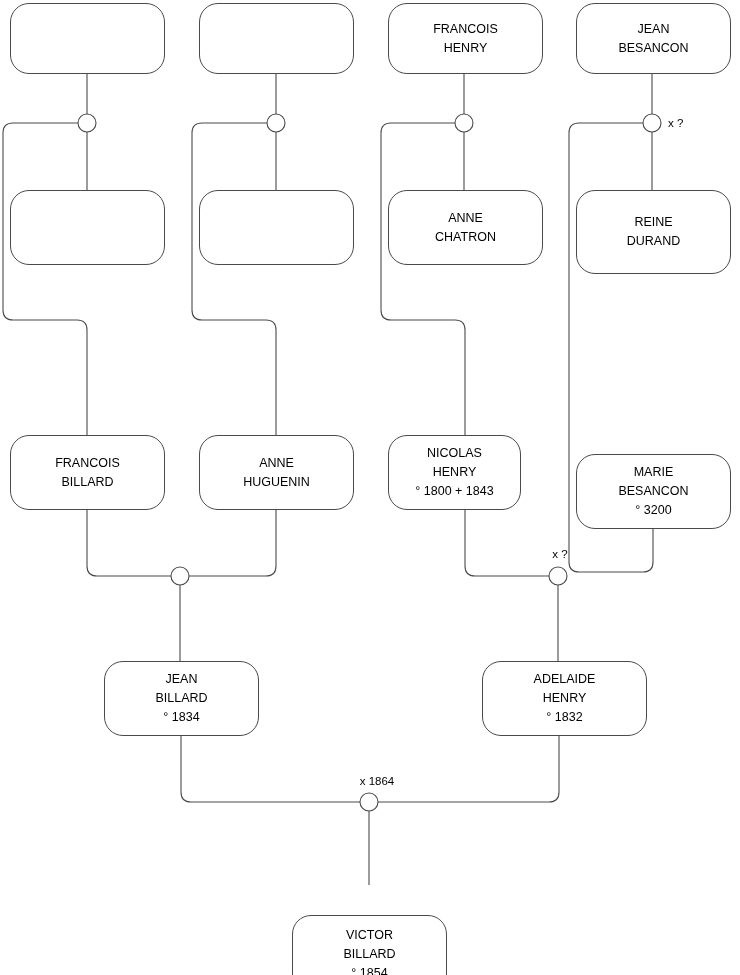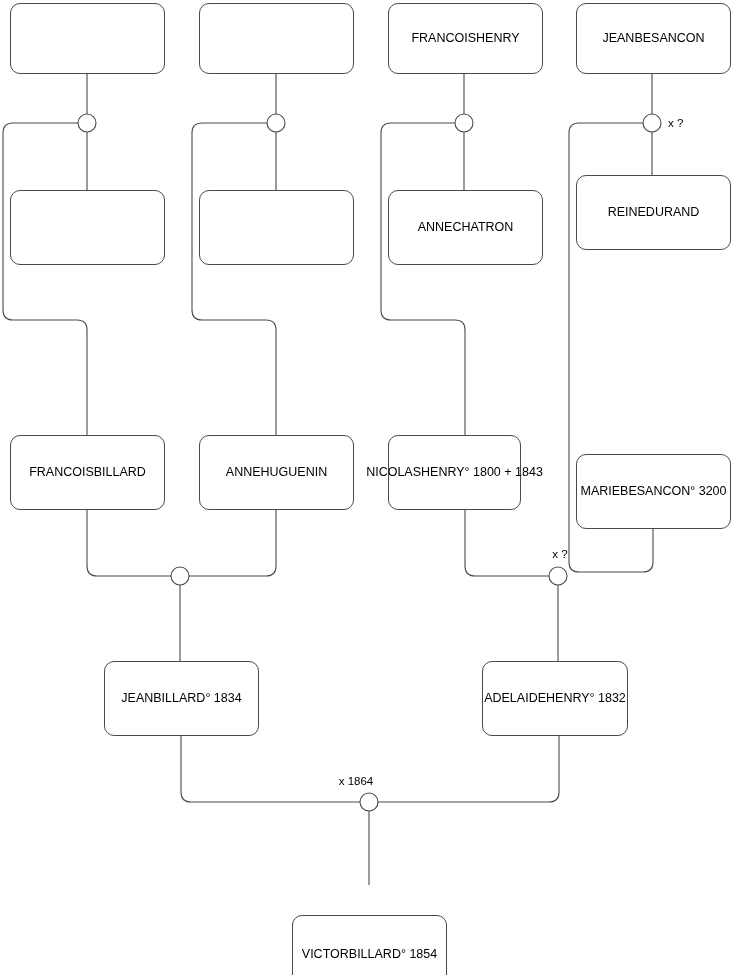--- a/index.html
+++ b/index.html
@@ -24,23 +24,23 @@
     left: 0;
     top: 0;
     width: 740px;
     height: 975px;
   }
   .person-box {
     position: absolute;
     box-sizing: border-box;
     background: #ffffff;
     border: 1px solid #4a4a4a;
-    border-radius: 10px;
+    border-radius: 19px;
     display: flex;
-    flex-direction: row;
+    flex-direction: column;
     align-items: center;
     justify-content: center;
     text-align: left;
     font-size: 12.5px;
     line-height: 19px;
     color: #000000;
     z-index: 3;
   }
   .person-box .line {
     display: block;
@@ -113,21 +113,21 @@
       <div class="person-box" style="left: 576px; top: 3px; width: 155px; height: 71px; border-color: rgb(74, 74, 74);">
         <span class="line">JEAN</span>
         <span class="line">BESANCON</span>
       </div>
       <div class="person-box" style="left: 10px; top: 190px; width: 155px; height: 75px; border-color: rgb(74, 74, 74);"></div>
       <div class="person-box" style="left: 199px; top: 190px; width: 155px; height: 75px; border-color: rgb(74, 74, 74);"></div>
       <div class="person-box" style="left: 388px; top: 190px; width: 155px; height: 75px; border-color: rgb(74, 74, 74);">
         <span class="line">ANNE</span>
         <span class="line">CHATRON</span>
       </div>
-      <div class="person-box" style="left: 576px; top: 175px; width: 155px; height: 75px; border-color: rgb(74, 74, 74);">
+      <div class="person-box" style="left: 576px; top: 190px; width: 155px; height: 84px; border-color: rgb(74, 74, 74);">
         <span class="line">REINE</span>
         <span class="line">DURAND</span>
       </div>
       <div class="person-box" style="left: 10px; top: 435px; width: 155px; height: 75px; border-color: rgb(74, 74, 74);">
         <span class="line">FRANCOIS</span>
         <span class="line">BILLARD</span>
       </div>
       <div class="person-box" style="left: 199px; top: 435px; width: 155px; height: 75px; border-color: rgb(74, 74, 74);">
         <span class="line">ANNE</span>
         <span class="line">HUGUENIN</span>
@@ -140,30 +140,30 @@
       <div class="person-box" style="left: 576px; top: 454px; width: 155px; height: 75px; border-color: rgb(74, 74, 74);">
         <span class="line">MARIE</span>
         <span class="line">BESANCON</span>
         <span class="line">° 3200</span>
       </div>
       <div class="person-box" style="left: 104px; top: 661px; width: 155px; height: 75px; border-color: rgb(74, 74, 74);">
         <span class="line">JEAN</span>
         <span class="line">BILLARD</span>
         <span class="line">° 1834</span>
       </div>
-      <div class="person-box" style="left: 482px; top: 661px; width: 146px; height: 75px; border-color: rgb(74, 74, 74);">
+      <div class="person-box" style="left: 482px; top: 661px; width: 165px; height: 75px; border-color: rgb(74, 74, 74);">
         <span class="line">ADELAIDE</span>
         <span class="line">HENRY</span>
         <span class="line">° 1832</span>
       </div>
       <div class="person-box" style="left: 292px; top: 885px; width: 155px; height: 78px; border-color: rgb(74, 74, 74); margin-top: 30px;">
         <span class="line">VICTOR</span>
         <span class="line">BILLARD</span>
         <span class="line">° 1854</span>
       </div>
     </div>
   <div id="labels-layer">
       <div class="union-label right-of" style="left: 668px; top: 123px;">x ?</div>
       <div class="union-label above" style="left: 560px; top: 561px;">x ?</div>
-      <div class="union-label above" style="left: 356px; top: 788px;">x 1864</div>
+      <div class="union-label above" style="left: 377px; top: 788px;">x 1864</div>
     </div>
 
 </div>
 
 </body></html>

